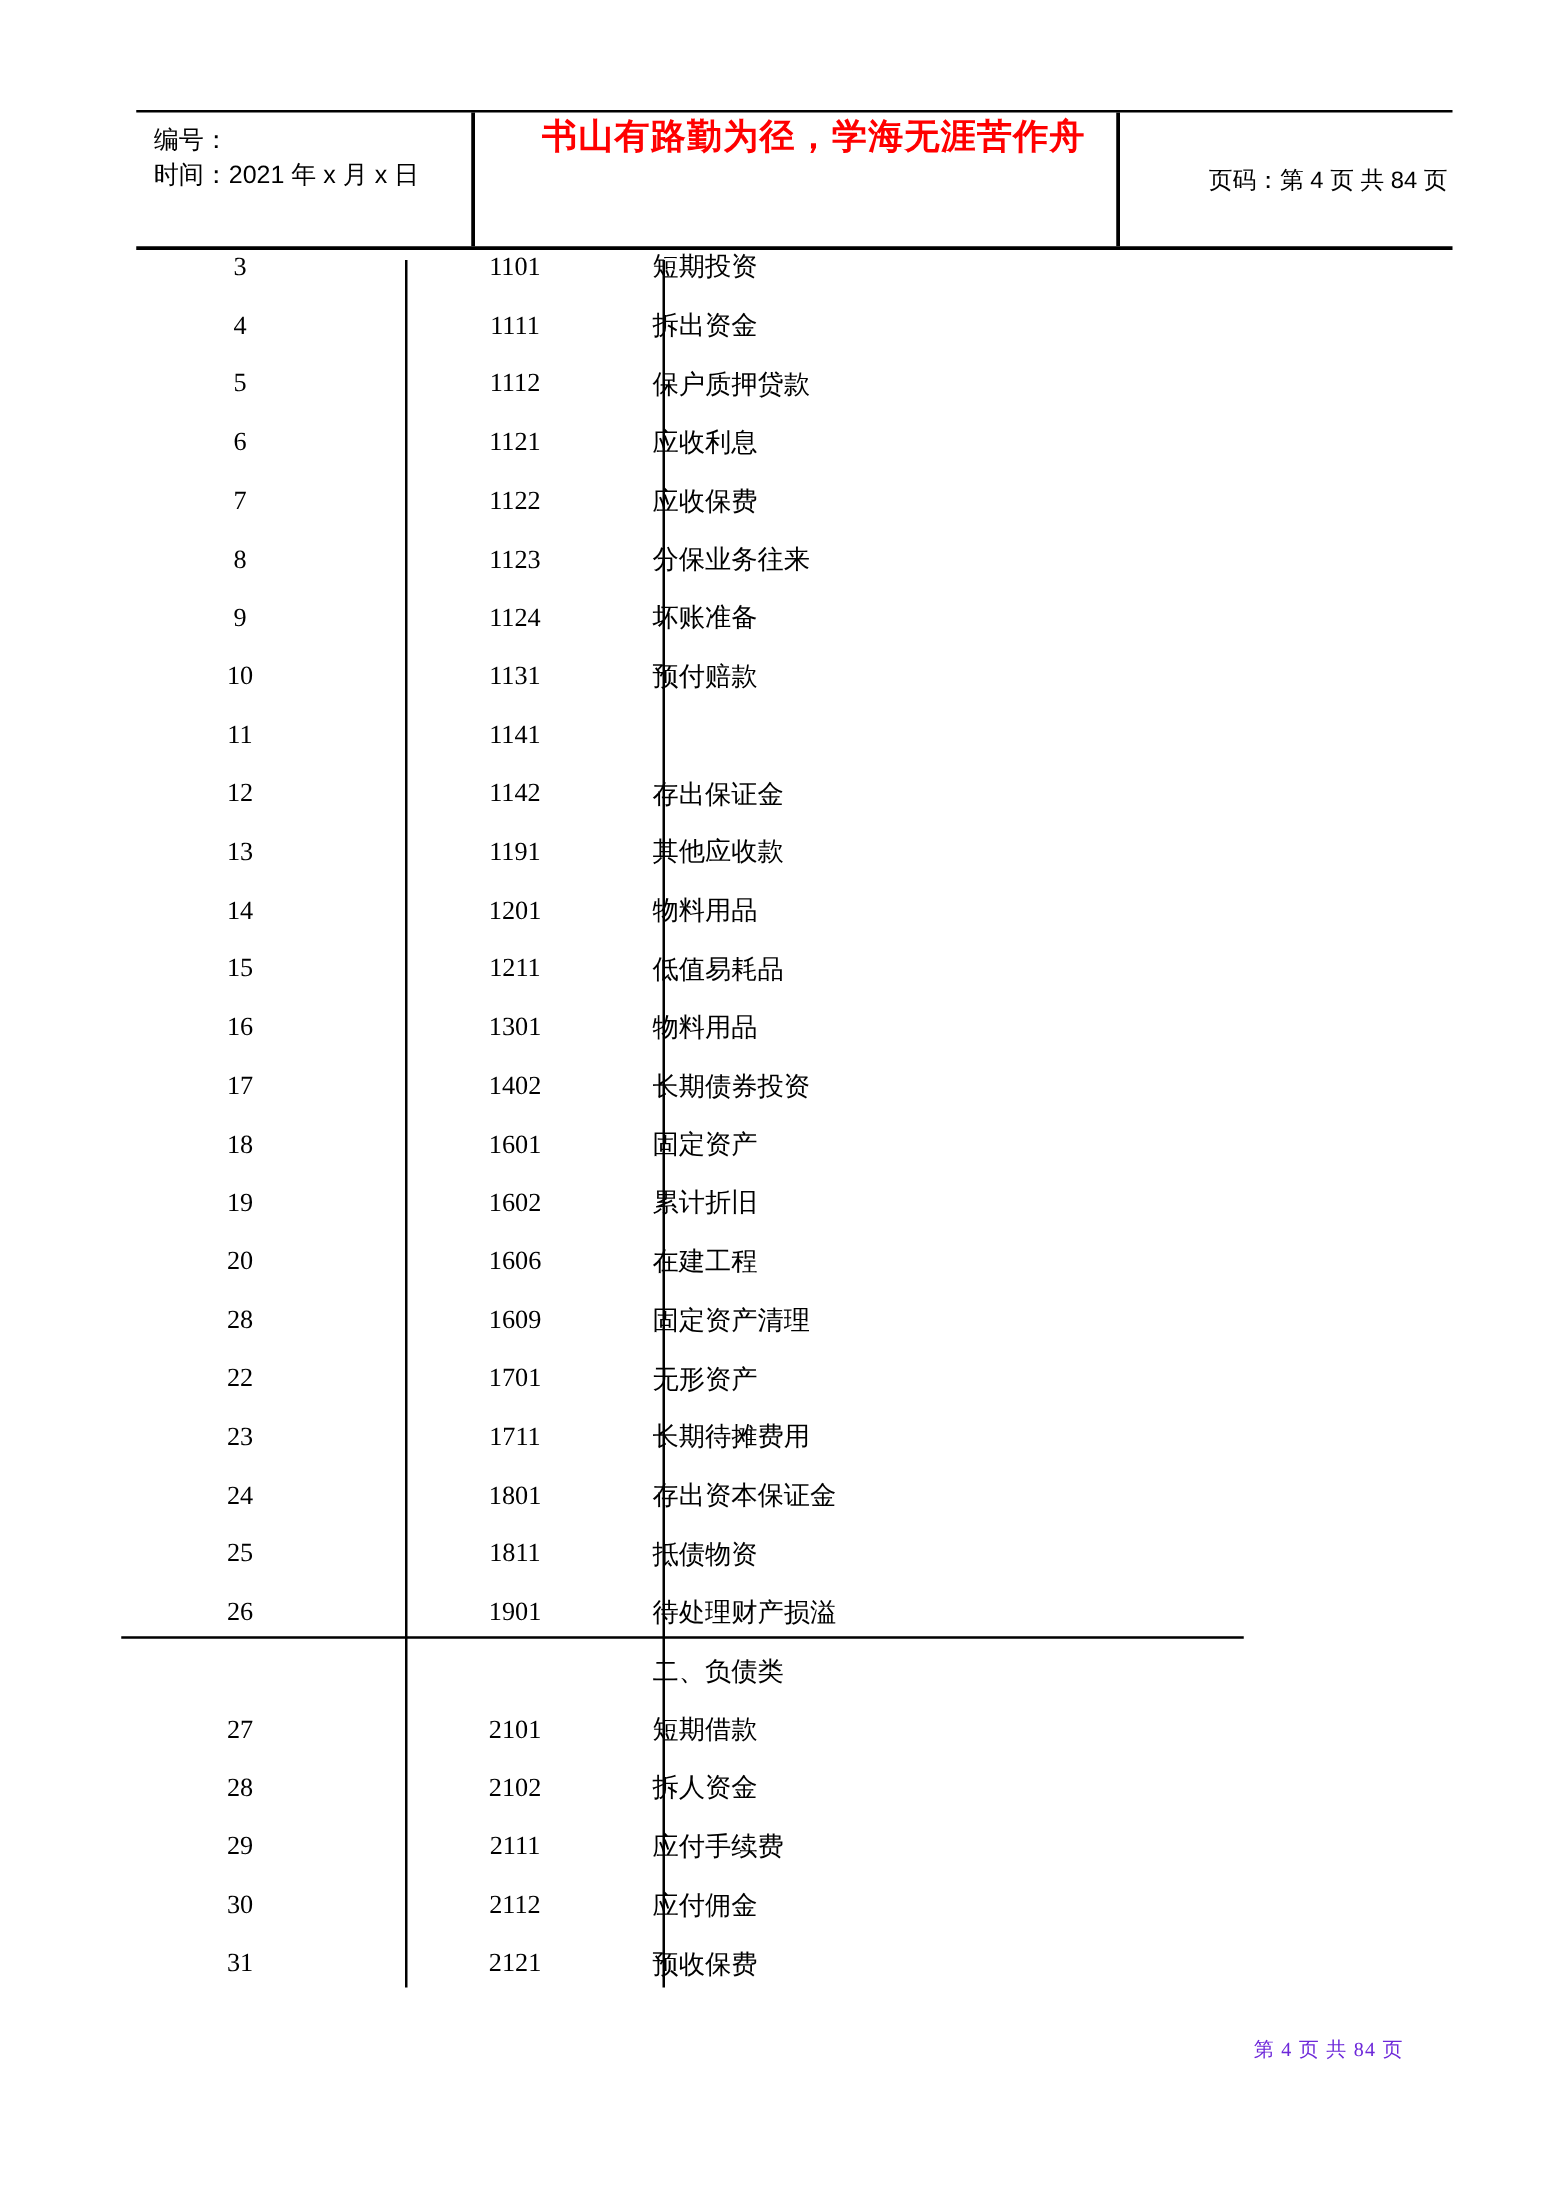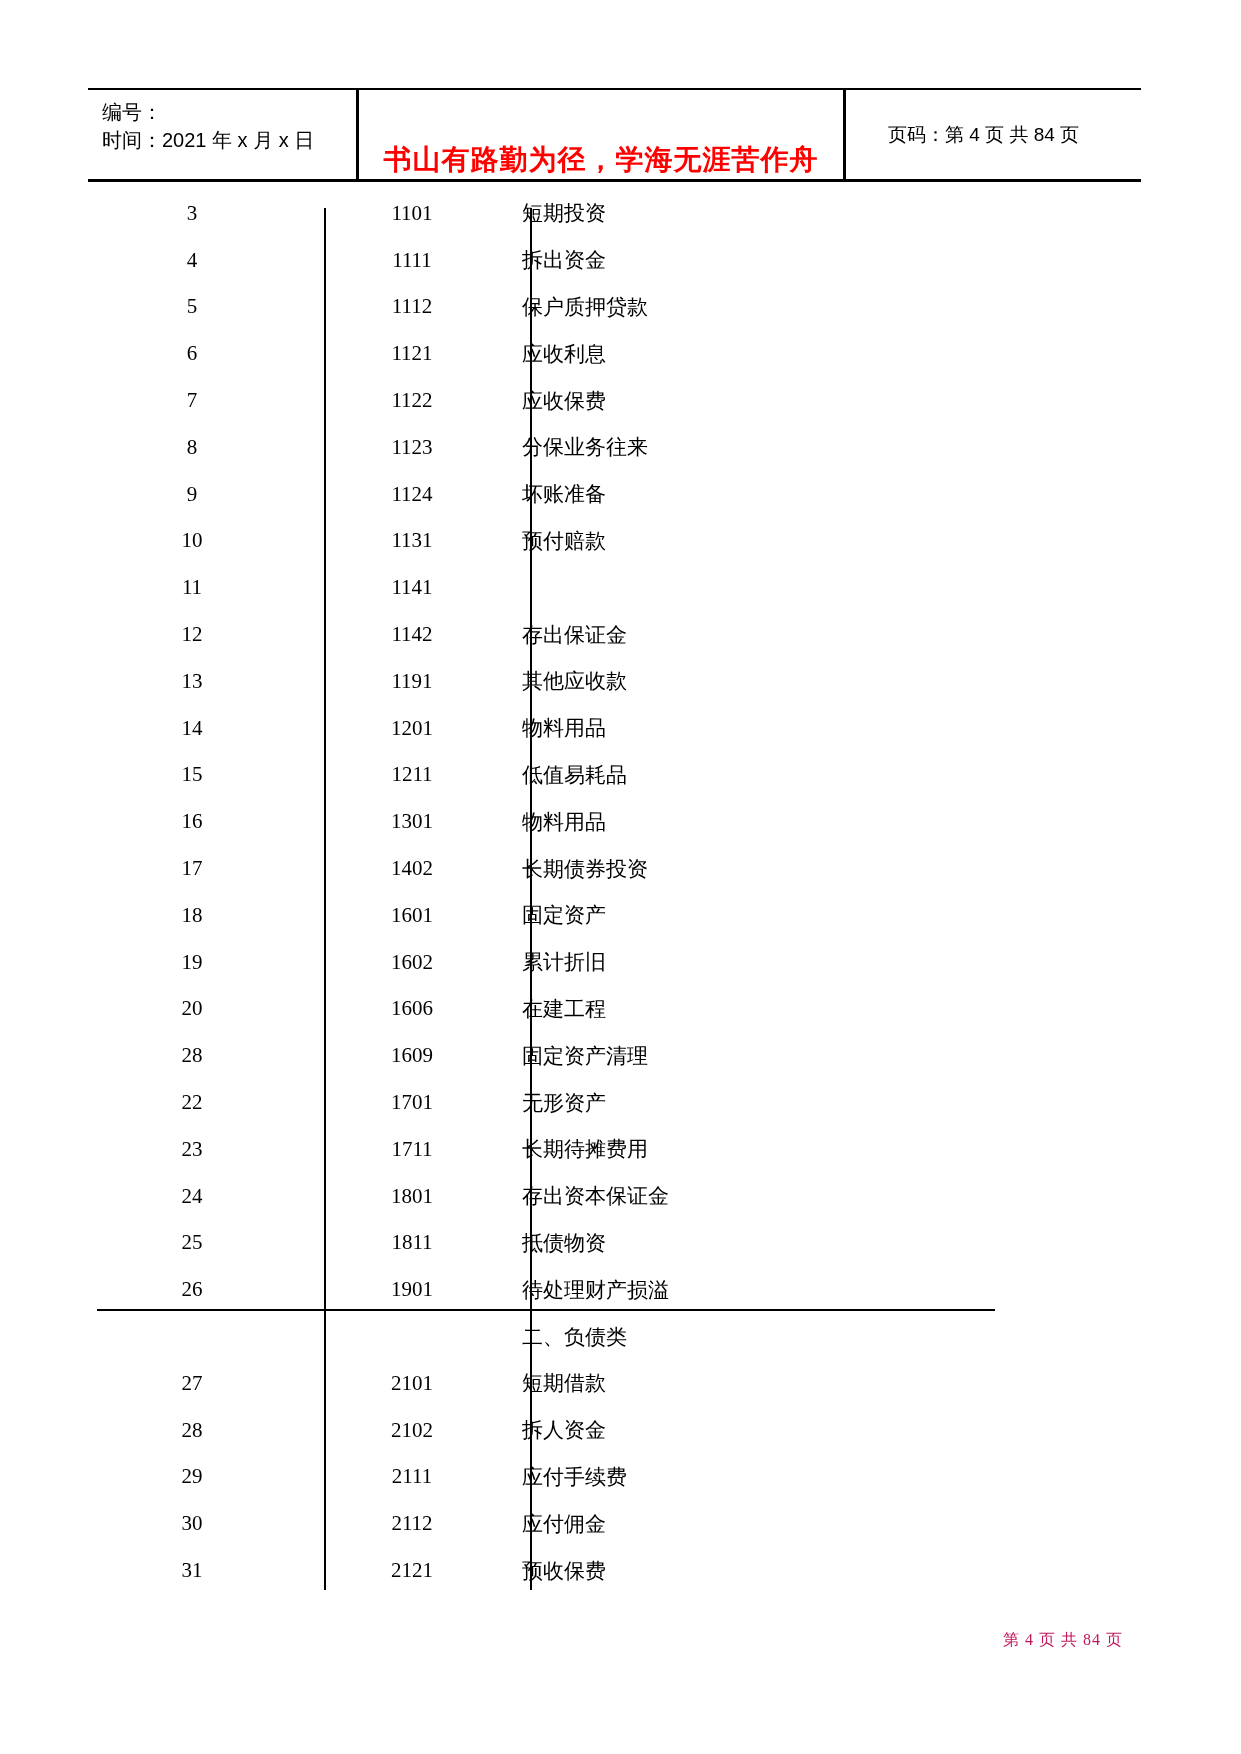--- a/index.html
+++ b/index.html
@@ -6,34 +6,34 @@
   .page{
     position:relative;
     width:1241px;height:1754px;
     background:#ffffff;
     overflow:hidden;
     font-family:"Liberation Serif","DejaVu Serif",serif;
     color:#000;
   }
   
   .header{
-    position:absolute;left:88px;top:88px;width:1053px;height:94px;
+    position:absolute;left:109px;top:88px;width:1053px;height:112px;
     border-top:2px solid #000;border-bottom:3px solid #000;
-    display:flex;box-sizing:border-box;
+    display:flex;box-sizing:border-box;gap:29px;
   }
   .h-cell{box-sizing:border-box;}
   .h-left{
     width:271px;border-right:3px solid #000;
     font-family:"Liberation Sans","DejaVu Sans",sans-serif;
     font-size:20px;line-height:28px;
     padding:8px 0 0 14px;
   }
   .h-mid{
     width:487px;border-right:3px solid #000;
-    display:flex;align-items:flex-end;justify-content:center;
+    display:flex;align-items:flex-start;justify-content:center;
   }
   .h-motto{
     font-weight:700;font-size:28px;letter-spacing:1px;
     font-family:"Liberation Serif","DejaVu Serif",serif;
   }
   .h-right{
     flex:1;
     font-family:"Liberation Sans","DejaVu Sans",sans-serif;
     font-size:19px;
     display:flex;align-items:center;
@@ -53,21 +53,21 @@
     font-size:21px;
   }
   .c1{width:264px;text-align:center;}
   .c2{width:176px;text-align:center;}
   .c3{flex:1;padding-left:22px;}
   
   .footer{
     position:absolute;top:1630px;right:118px;
     font-size:16px;letter-spacing:1px;
     font-family:"Liberation Serif","DejaVu Serif",serif;
-    color:#be185d;
+    color:#6d28d9;
   }
 </style>
 </head>
 <body>
 
 <div class="page">
 
   <div class="header">
     <div class="h-cell h-left">
       <div>编号：</div>

